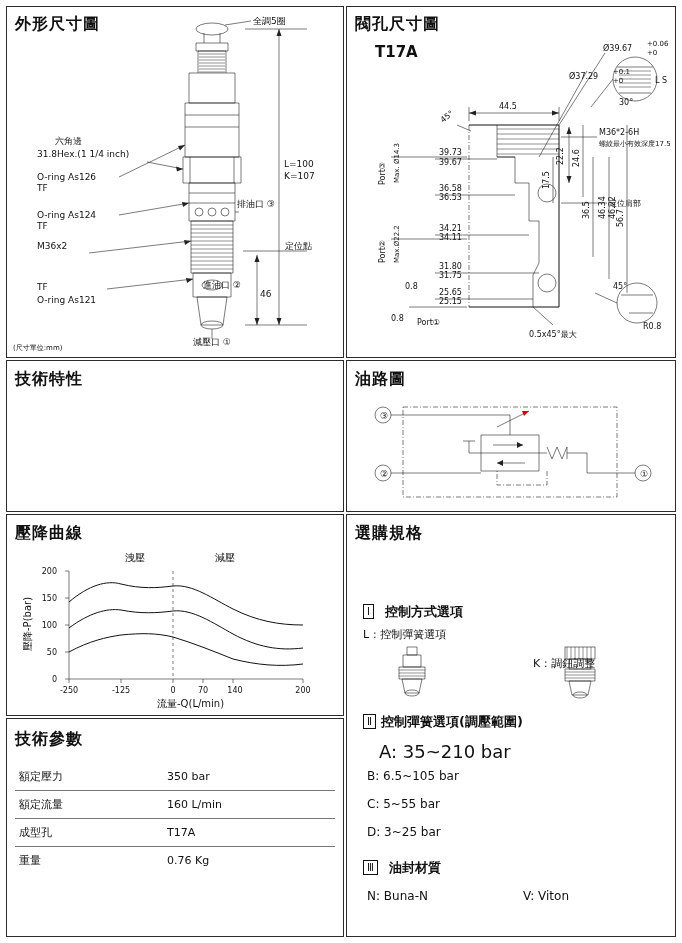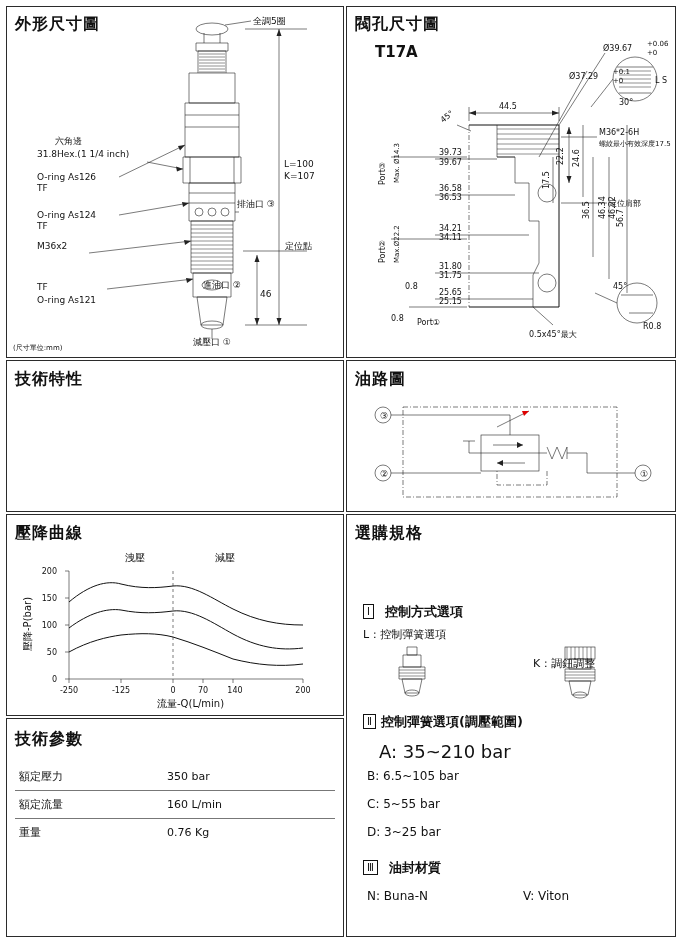--- a/index.html
+++ b/index.html
@@ -392,18 +392,22 @@
     <tbody>
         <tr>
       <td style="width:140px;">額定壓力</td>
       <td>350 bar</td>
     </tr>
     <tr>
       <td>額定流量</td>
       <td>160 L/min</td>
     </tr>
     <tr>
+      <td>成型孔</td>
+      <td>T17A</td>
+    </tr>
+    <tr>
       <td>重量</td>
       <td>0.76 Kg</td>
     </tr>
   </tbody>
     </table>
 </div>
 
 </body></html>

